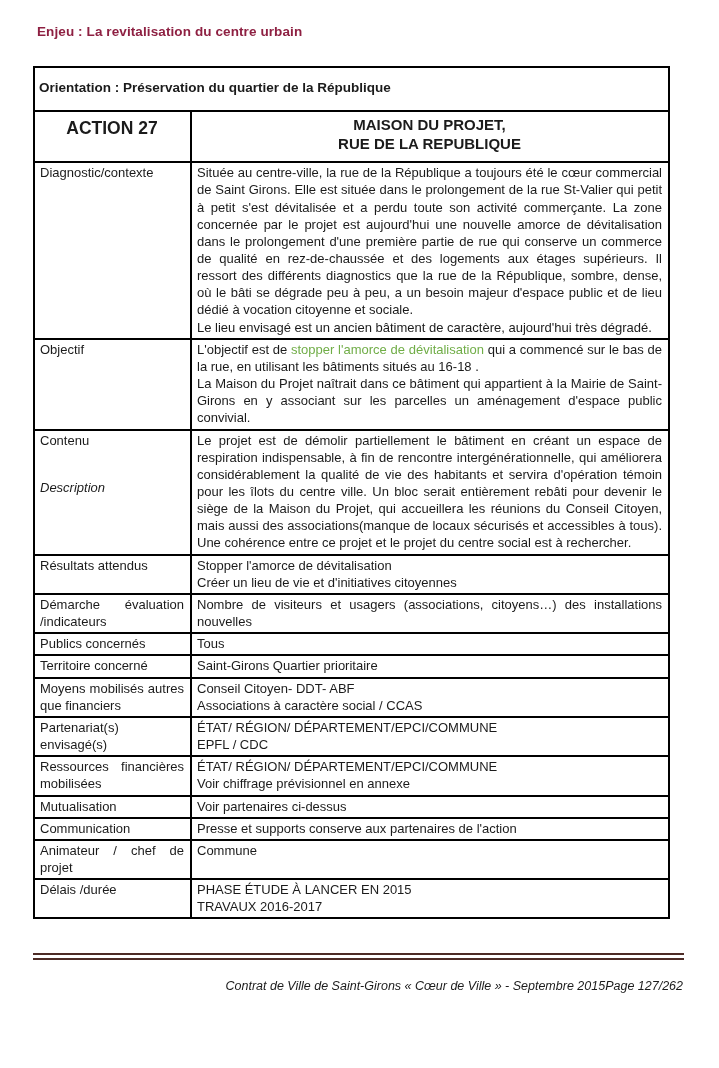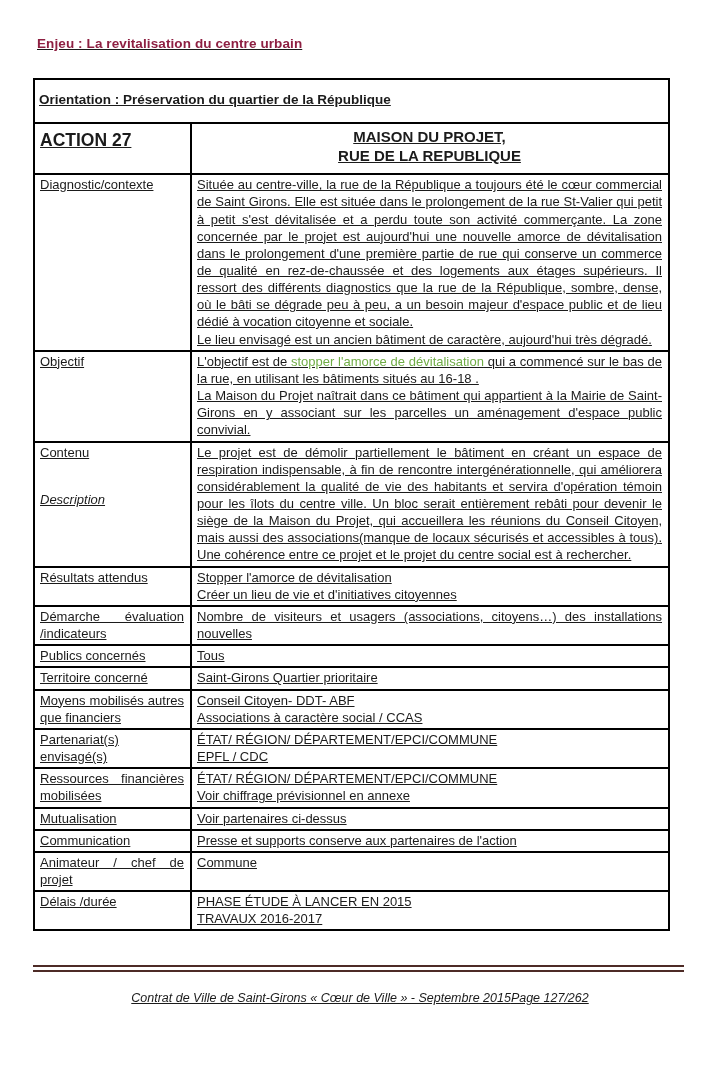--- a/index.html
+++ b/index.html
@@ -1,56 +1,56 @@
 <!DOCTYPE html>
 <html><head>
 <meta charset="utf-8">
 <style>
   html,body{margin:0;padding:0;background:#ffffff;}
   .page{
     width:719px;height:1068px;background:#ffffff;
     font-family:"Liberation Sans",sans-serif;color:#1b1b1b;
-    box-sizing:border-box;padding-top:36px;overflow:hidden;position:relative;text-decoration:underline;
+    box-sizing:border-box;padding-top:24px;overflow:hidden;position:relative;
   }
   .enjeu{
     margin-left:37px;font-size:13.5px;font-weight:bold;color:#8e2042;
     letter-spacing:0.1px;
   }
   table.action-table{
     border-collapse:collapse;table-layout:fixed;width:637px;
     margin:27px 0 0 33px;
   }
   col.col-label{width:157px;}
   td{
     border:2px solid #000;vertical-align:top;
     padding:1px 6px 2px 5px;font-size:13px;line-height:1.32;
   }
   td.orientation{
     font-weight:bold;font-size:13.5px;
     padding:11px 4px 13px 4px;
   }
   td.action-cell{
-    text-align:left;font-weight:bold;font-size:17.5px;
+    text-align:center;font-weight:bold;font-size:17.5px;
     padding-top:5px;
   }
   td.action-title{
     text-align:center;font-weight:bold;font-size:15px;line-height:1.28;
     padding-top:3px;padding-bottom:8px;margin-left:20px;
   }
   td.label-cell{text-align:justify;}
   td.value-cell p{margin:0;text-align:justify;}
   td.value-cell p + p{margin-top:0;}
   .italic{font-style:italic;margin-top:30px;}
   .green{color:#70ad47;}
   .sep{
     margin:34px 0 0 33px;width:651px;height:3px;
     border-top:2px solid #4d2b26;border-bottom:2px solid #4d2b26;
   }
   .footer{
-    display:flex;justify-content:center;
+    display:flex;justify-content:flex-end;
     margin:19px 36px 0 37px;font-style:italic;font-size:12.5px;color:#1b1b1b;
   }
 </style>
 </head>
 <body>
 
 <div class="page">
 
   <div class="enjeu">Enjeu : La revitalisation du centre urbain</div>
 

